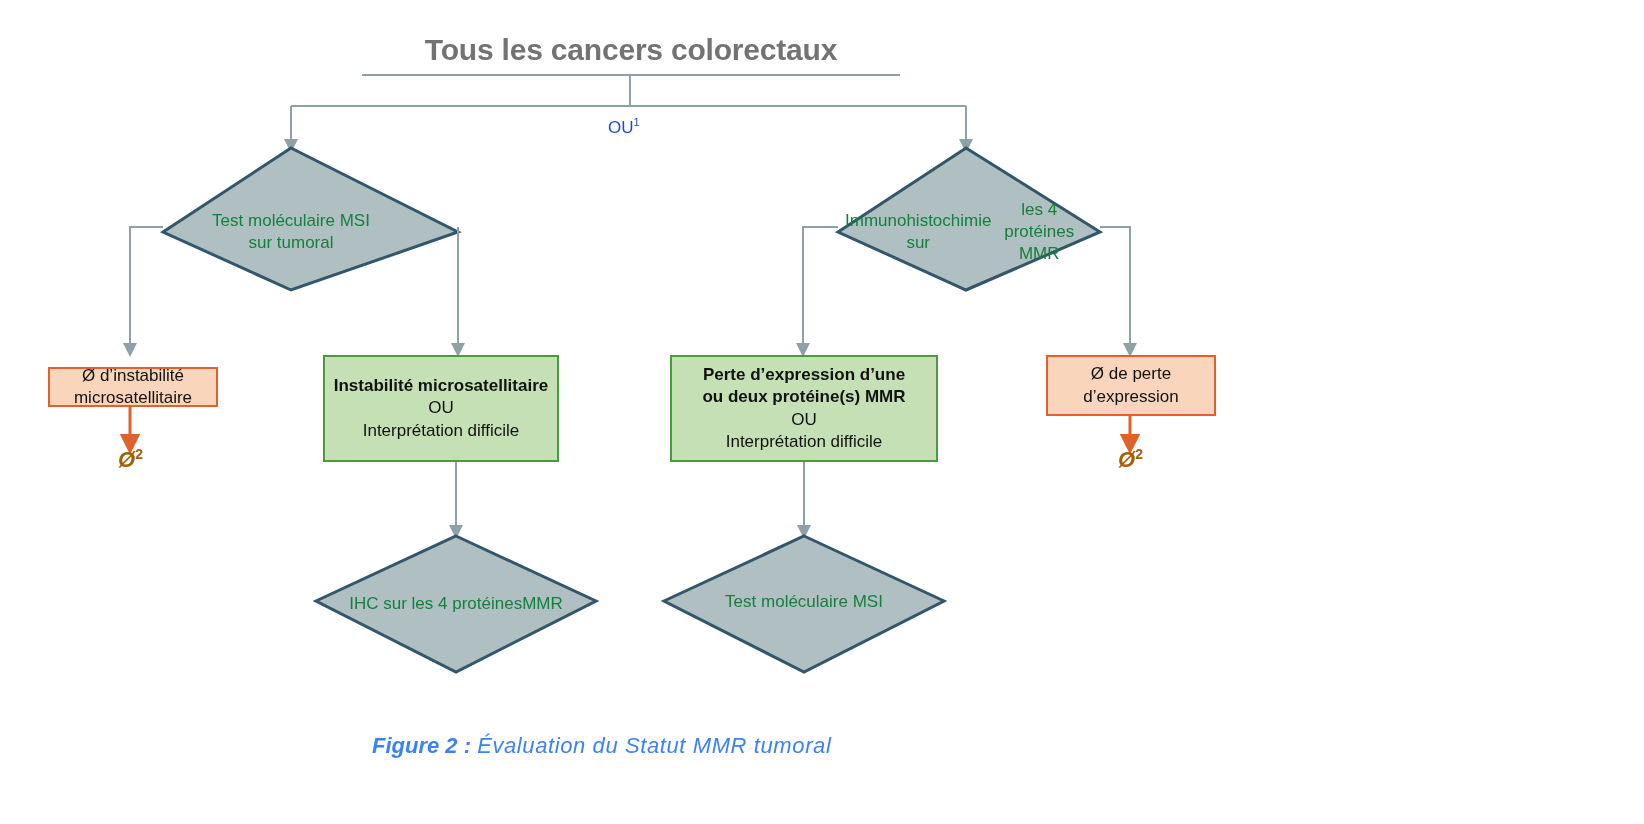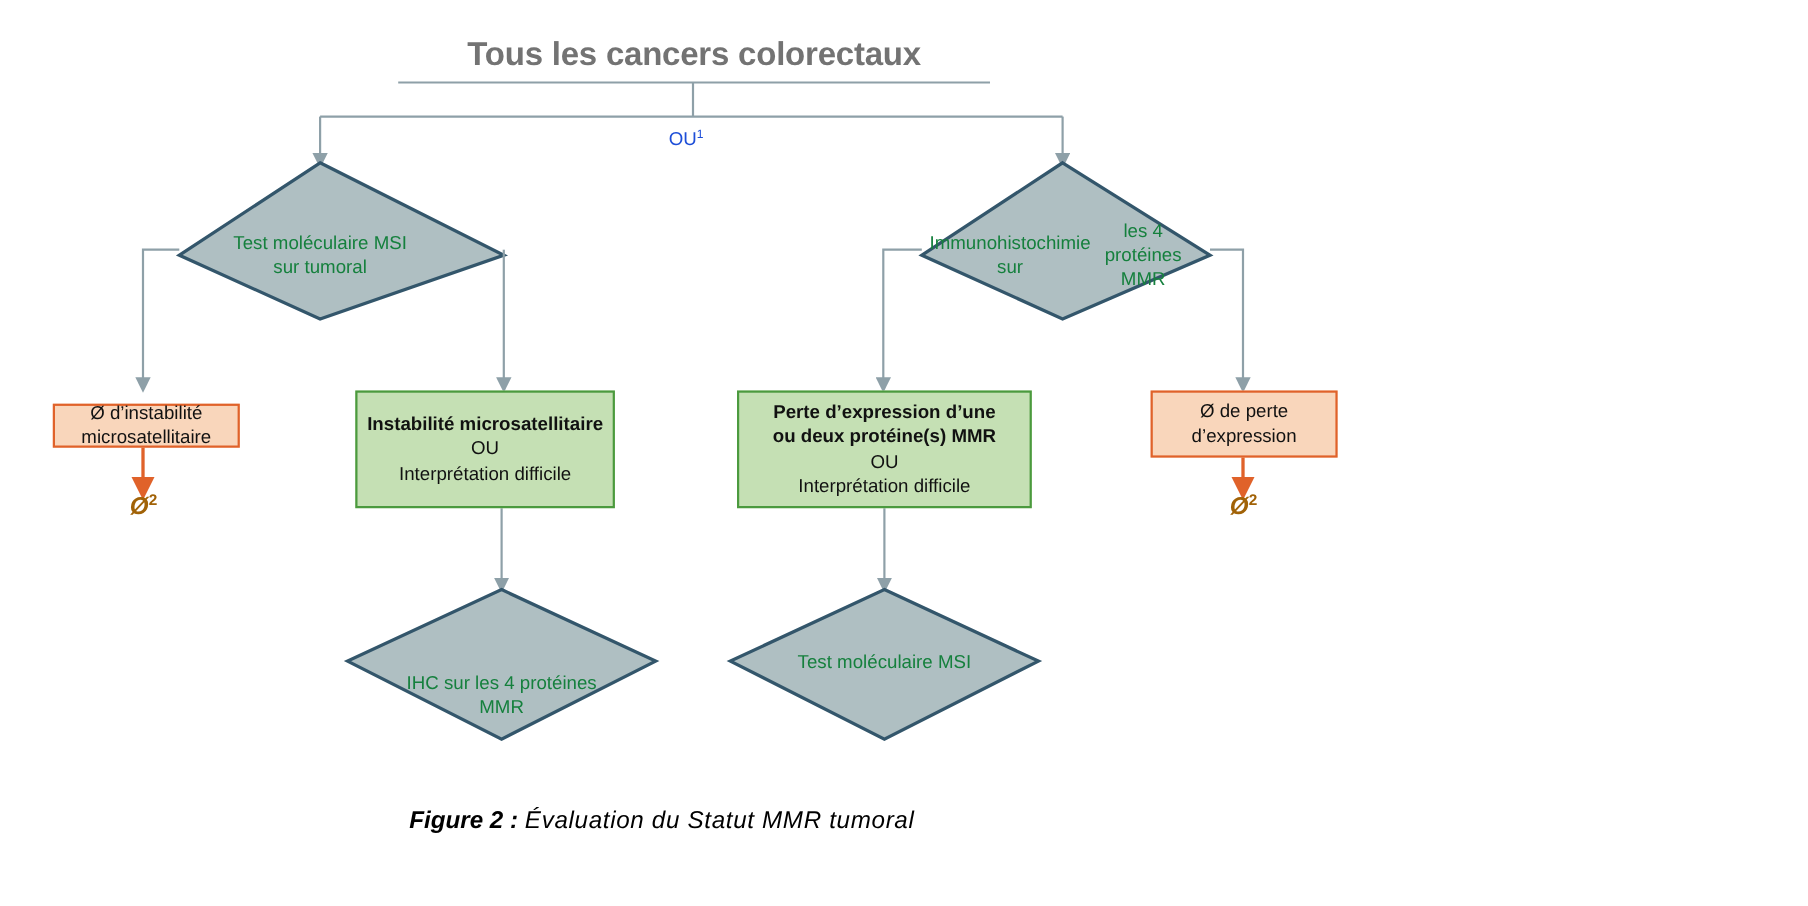--- a/index.html
+++ b/index.html
@@ -88,21 +88,21 @@
     font-style: italic;
     font-size: 22px;
     font-weight: 600;
     white-space: nowrap;
   }
   .nullsym sup { font-size: 14px; font-style: normal; font-weight: bold; }
 
   .caption {
     position: absolute;
     font-size: 22px;
-    color: #000000;
+    color: #3b82f6;
     white-space: nowrap;
     font-style: italic;
   }
   .caption .cap-lead {
     font-weight: bold;
     font-style: italic;
   }
   .caption .cap-body {
     font-style: italic;
     letter-spacing: 0.6px;
@@ -195,21 +195,21 @@
     <span>d’expression</span>
   </div>
 
   <div class="nullsym" style="left:118px; top:446px;">
     <span>Ø</span><sup>2</sup>
   </div>
   <div class="nullsym" style="left:1118px; top:446px;">
     <span>Ø</span><sup>2</sup>
   </div>
 
-  <div class="abs diamond-text" style="left:336px; top:576px; width:240px; height:56px; flex-direction:column;margin-top:28px;">
+  <div class="abs diamond-text" style="left:336px; top:576px; width:240px; height:56px; flex-direction:row;">
     <span>IHC sur les 4 protéines</span>
     <span>MMR</span>
   </div>
 
   <div class="abs diamond-text" style="left:684px; top:588px; width:240px; height:28px; flex-direction:column;">
     <span>Test moléculaire MSI</span>
   </div>
 
   <div class="caption" style="left:372px; top:733px;">
     <span class="cap-lead">Figure 2 :</span>

